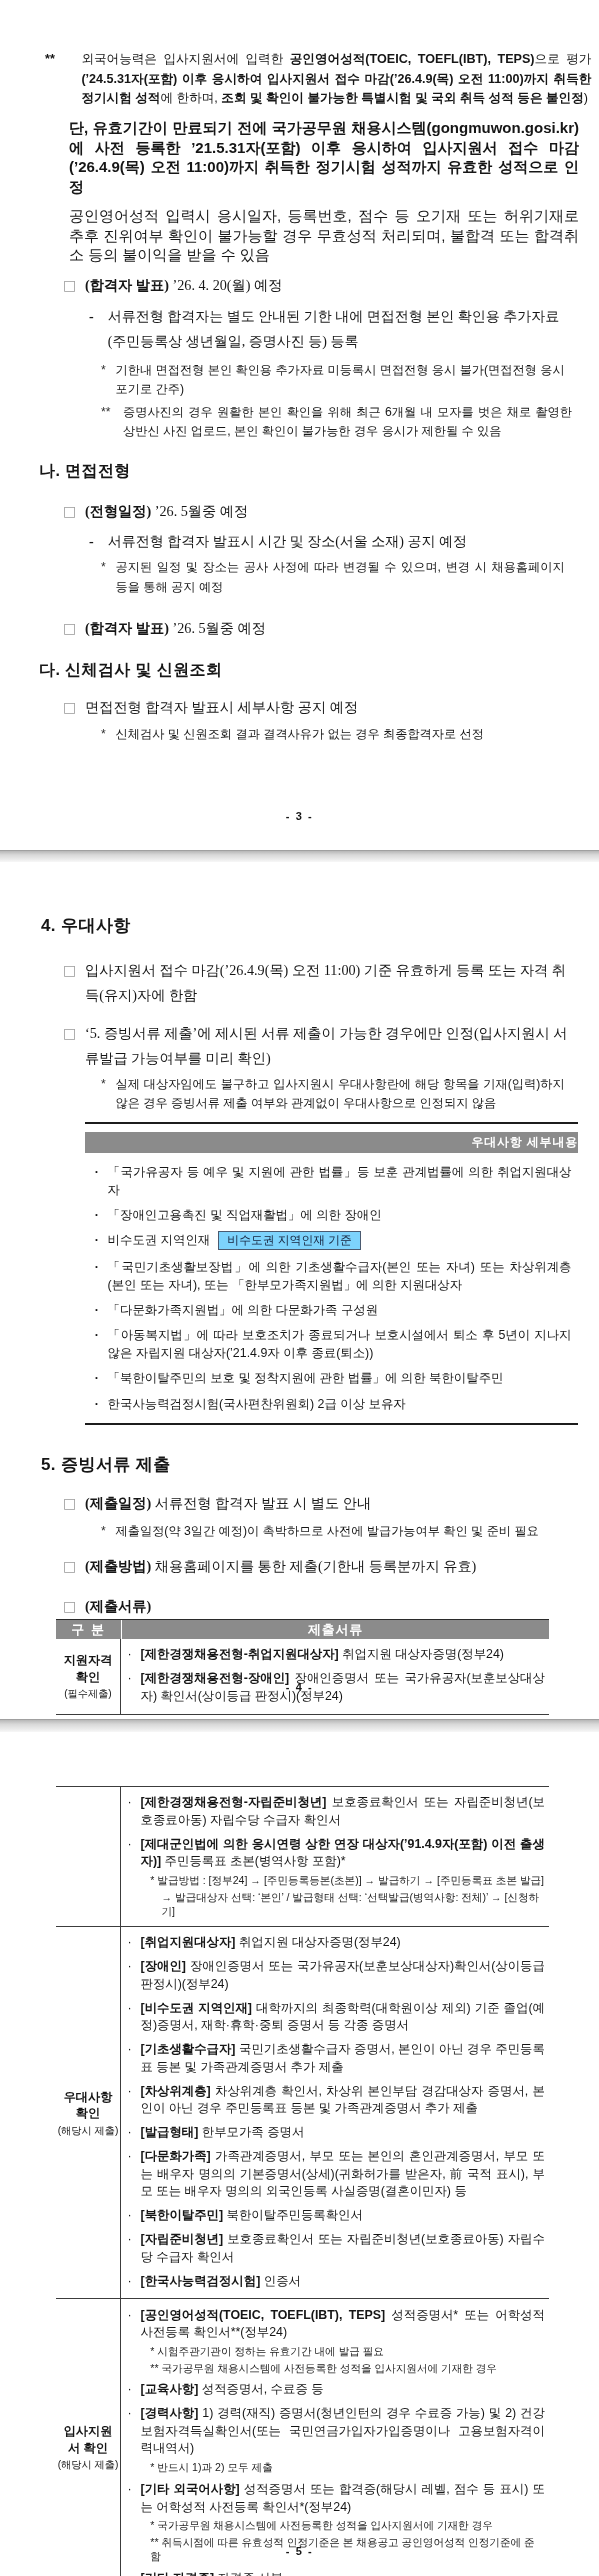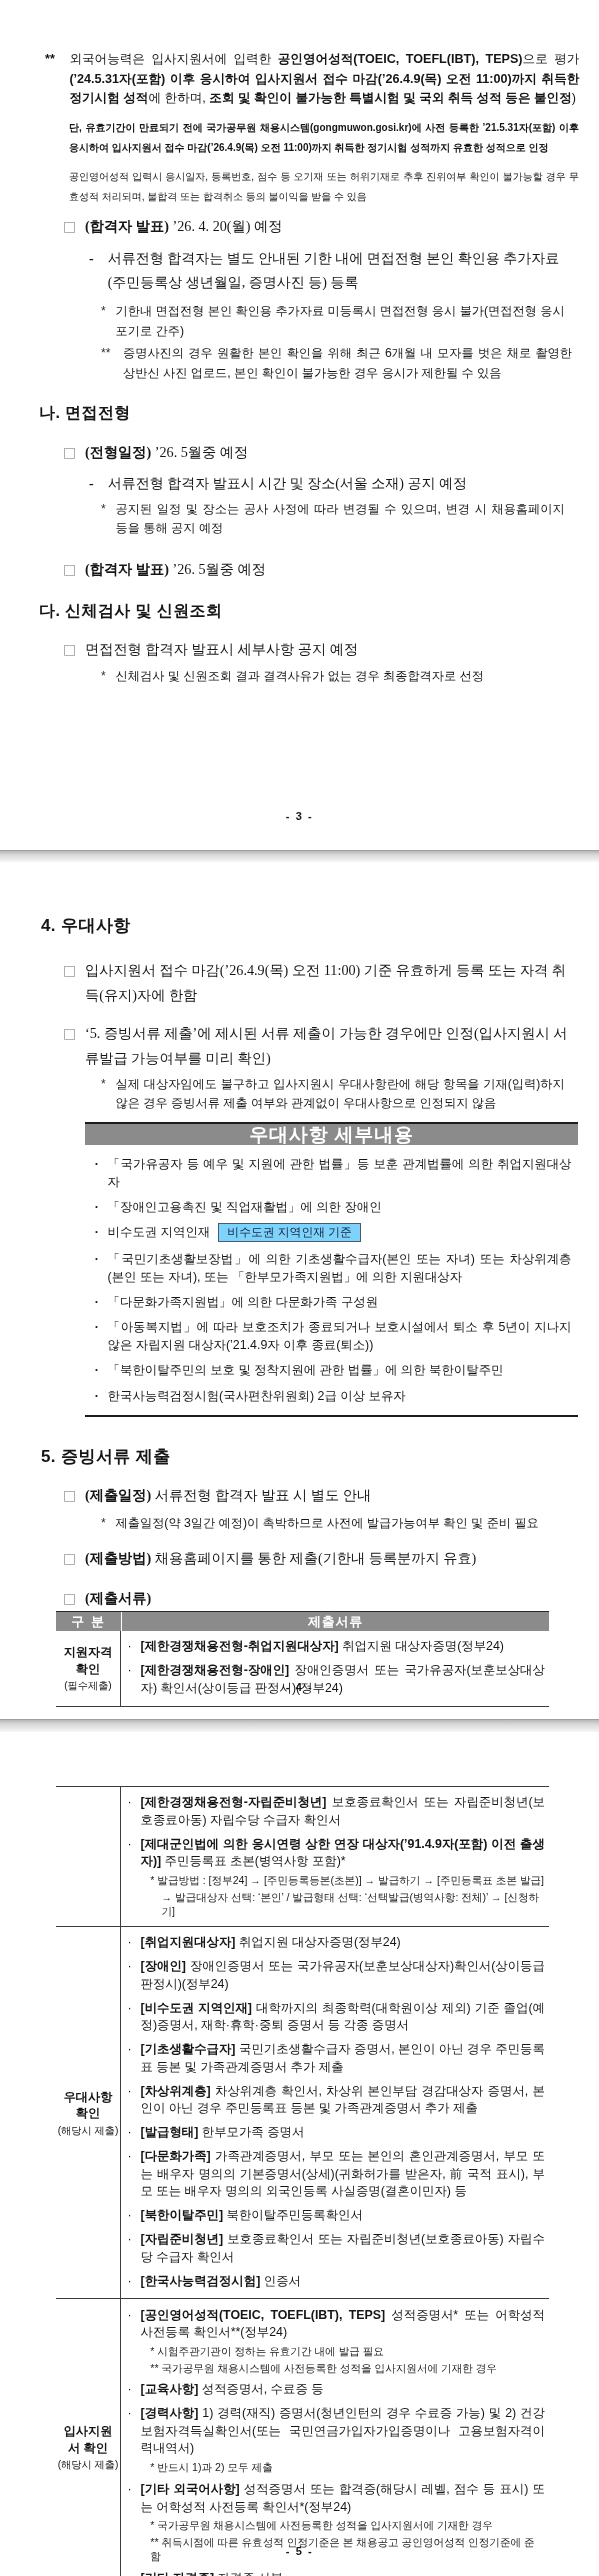--- a/index.html
+++ b/index.html
@@ -7,22 +7,22 @@
   .page { position:relative; width:599px; background:#fff; overflow:hidden; }
   #p3 { height:850px; } #p4 { height:857px; } #p5 { height:846px; }
   .gap { height:11.4px; background:linear-gradient(180deg,#b7b7b7 0%,#d8d8d8 35%,#ededed 80%,#f7f7f7 100%); border-top:0.8px solid #a0a0a0; }
 
   .bold { font-weight:700; }
   .flex { display:flex; align-items:flex-start; }
 
   
   .n1 { margin:50px 0 0 45px; font-size:12.6px; line-height:19.5px; }
   .n1 .mk { flex:none; width:24.4px; font-weight:700; }
-  .n1 .tx { width:510px; text-align:justify; }
-  .np { margin:9.8px 0 0 69px; width:510px; font-size:10px; line-height:19.5px; text-align:justify; }
+  .n1 .tx { width:510px; text-align:justify;margin-left:12px; }
+  .np { margin:9.8px 0 0 69px; width:510px; font-size:15px; line-height:19.5px; text-align:justify; }
 
   .infobox { box-sizing:border-box; margin:7.3px 0 0 92px; width:482px; border:1.2px dotted #565656; padding:6.5px 9.8px; font-size:12.6px; line-height:20.3px; text-align:justify; }
 
   
   .hrow { display:flex; align-items:flex-start; margin-left:63px; font-family:"Liberation Serif","DejaVu Serif",serif; font-size:14.2px; line-height:24.4px; }
   .hrow .cb { flex:none; width:22px; color:#9a9a9a; font-size:14px; font-family:"DejaVu Sans",sans-serif; }
   .hrow .ht { width:488px; }
   .hrow .pfx { font-weight:700; }
 
   .drow { display:flex; margin-left:89px; font-family:"Liberation Serif","DejaVu Serif",serif; font-size:14px; line-height:24.4px; }
@@ -32,21 +32,21 @@
   .srow { display:flex; margin-left:101px; font-size:12.2px; line-height:19.5px; }
   .srow .sm { flex:none; width:14.6px; color:#333; }
   .srow.d2 .sm { width:22px; }
   .srow .st { width:449px; text-align:justify; }
 
   .sec { margin-left:39px; font-size:16px; font-weight:700; letter-spacing:0.4px; }
   .secnum { margin-left:41px; font-size:17px; font-weight:700; letter-spacing:0.4px; }
 
   
   .preftable { margin:8.1px 0 0 85px; width:493px; border-top:2px solid #1c1c1c; border-bottom:2px solid #1c1c1c; box-sizing:border-box; }
-  .prefhead { background:#8b8b8b; color:#fff; text-align:center; font-weight:700; font-size:19px; line-height:21px; letter-spacing:0.8px; }
+  .prefhead { background:#8b8b8b; color:#fff; text-align:right; font-weight:700; font-size:12px; line-height:21px; letter-spacing:0.8px;margin-top:8px; }
   .prefbody { padding:2.4px 0 10.6px 1.6px; }
   .pitem { position:relative; padding:7.3px 6.5px 0 21px; font-size:12.4px; line-height:18px; text-align:justify; }
   .pitem .bt { position:absolute; left:8.1px; font-weight:700; }
   .chip { display:inline-block; margin-left:8.1px; padding:0 8.1px; border:0.8px solid #4a5a70; background:#7dd3fc; color:#16233d; font-size:11.8px; line-height:17px; cursor:pointer; white-space:nowrap; }
 
   
   .dtable { margin-left:56px; width:493px; box-sizing:border-box; }
   #p4 .dtable { border-bottom:0.8px solid #3c3c3c; }
   #p5 .dtable { border-top:1.2px solid #3c3c3c; border-bottom:2.4px solid #444; margin-top:54px; }
   .dt-head { display:flex; background:#8b8b8b; color:#fff; font-weight:700; border-top:1.6px solid #2a2a2a; }

